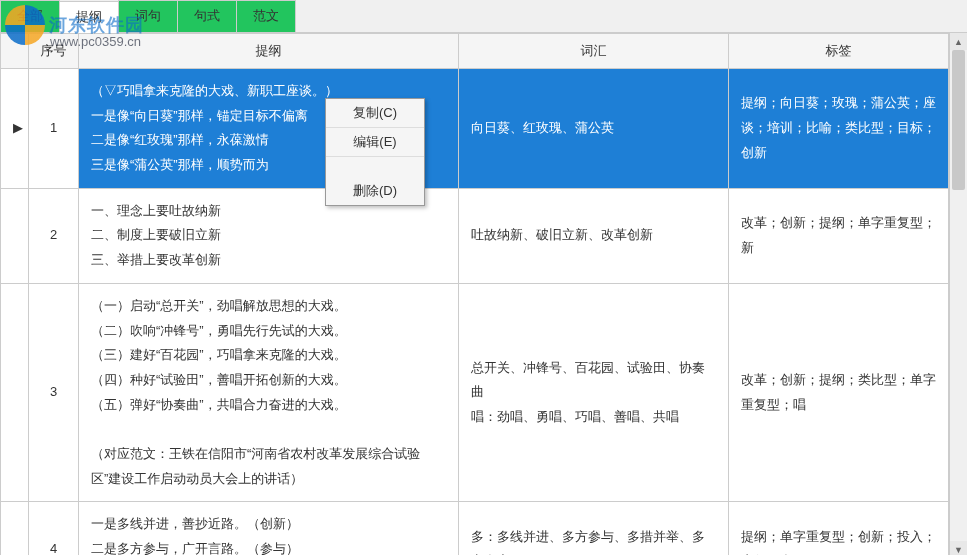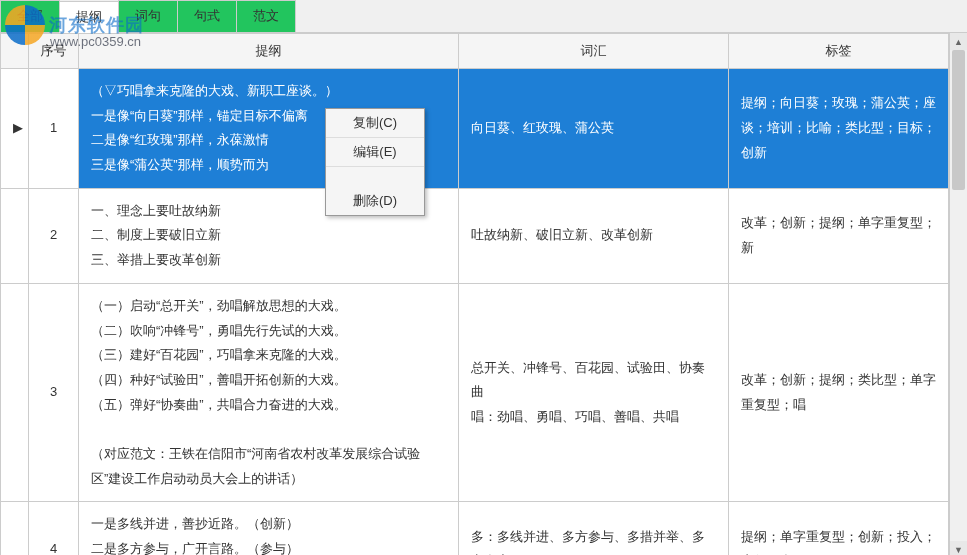--- a/index.html
+++ b/index.html
@@ -26,21 +26,21 @@
 td { border: 1px solid #ccc; padding: 10px 12px; vertical-align: middle; line-height: 1.9; word-break: break-all; }
 .col-expand { width: 28px; }
 .col-seq { width: 50px; text-align: center; }
 .col-outline { width: 380px; }
 .col-vocab { width: 270px; }
 .col-tags { }
 .sel td { background: #1e7fd6; color: #fff; }
 .sel td.col-expand, .sel td.col-seq { background: #fff; color: #333; }
 .expand-mark { text-align: center; color: #555; cursor: pointer; }
 
-.ctx-menu { position: absolute; top: 108px; left: 325px; background: #f5f5f5; border: 1px solid #999; box-shadow: 2px 2px 4px rgba(0,0,0,.25); z-index: 20; min-width: 100px; }
+.ctx-menu { position: absolute; top: 98px; left: 325px; background: #f5f5f5; border: 1px solid #999; box-shadow: 2px 2px 4px rgba(0,0,0,.25); z-index: 20; min-width: 100px; }
 .ctx-item { padding: 5px 18px; text-align: center; cursor: pointer; font-size: 13px; border-bottom: 1px solid #ddd; }
 .ctx-item:last-child { border-bottom: none; margin-top: 20px; }
 </style>
 </head>
 <body>
 
 <div class="watermark">
   <div class="wm-logo"></div>
   <span class="wm-text1">河东软件园</span>
   <span class="wm-text2">www.pc0359.cn</span>

